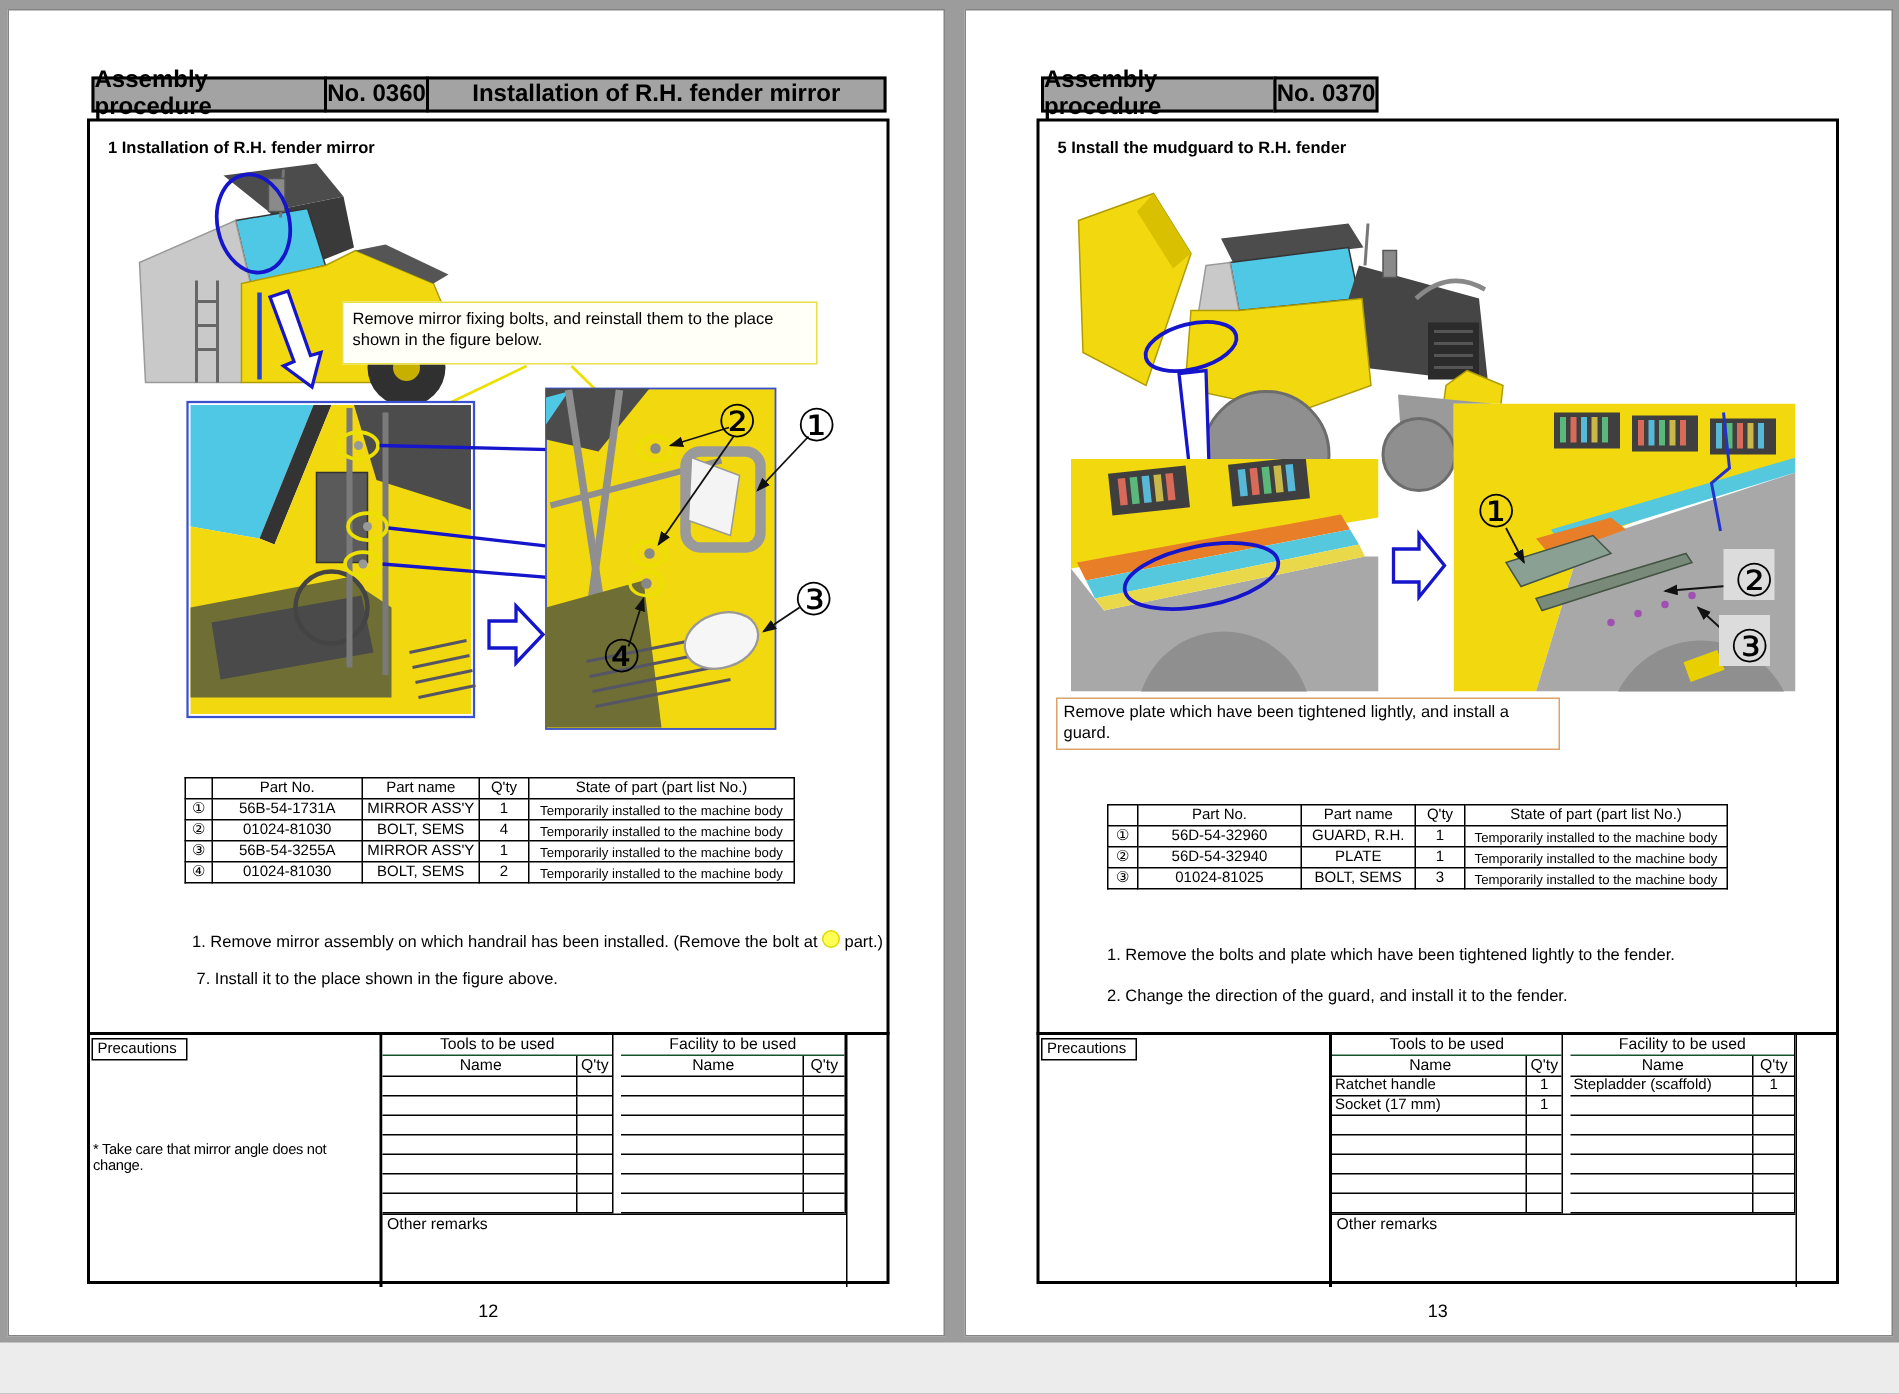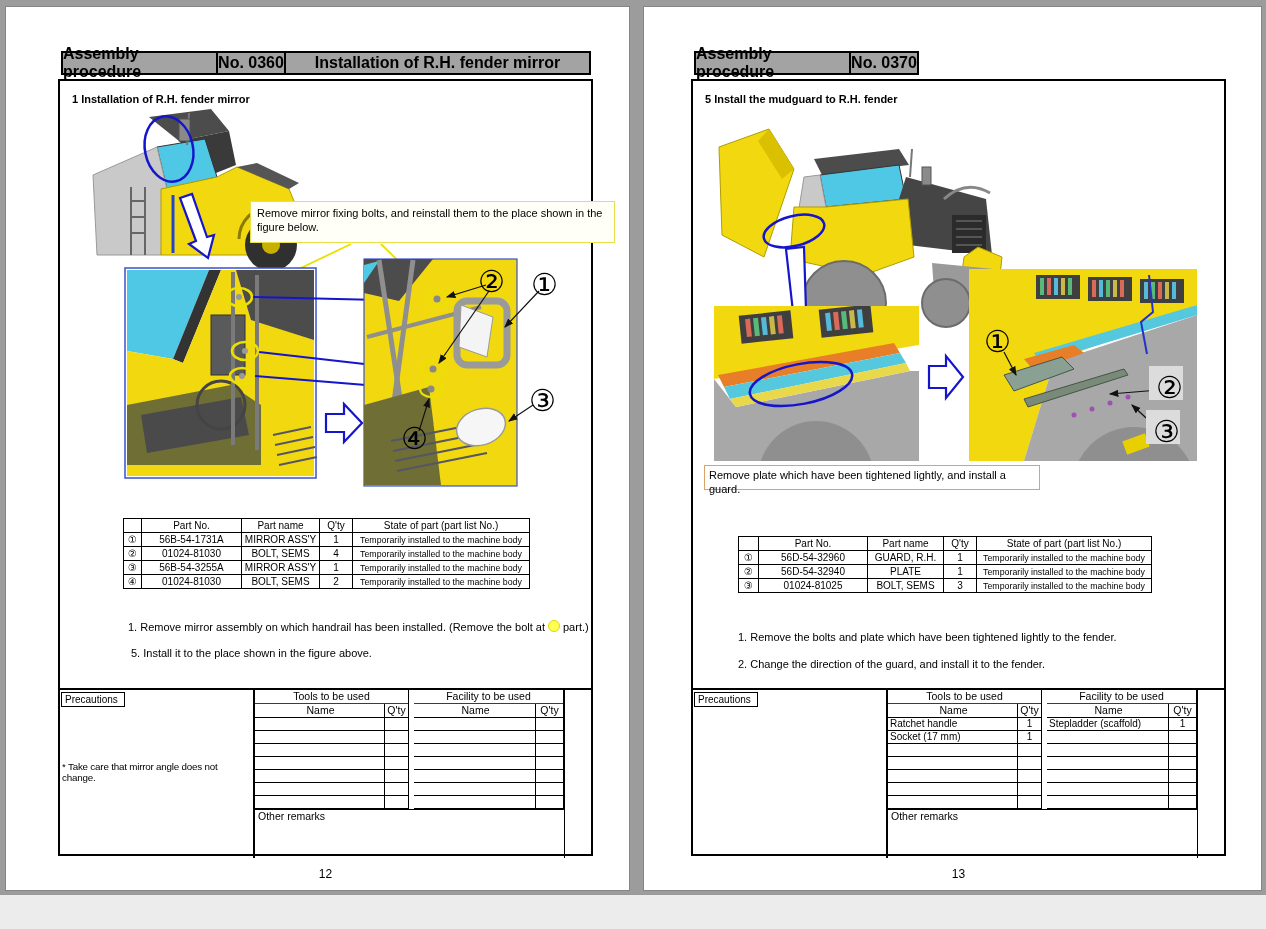--- a/index.html
+++ b/index.html
@@ -149,21 +149,21 @@
         <ellipse cx="370" cy="284" rx="11" ry="8" fill="none" stroke="#ece000" stroke-width="2.2"></ellipse>
       </g>
 
       <line x1="425" y1="180" x2="386" y2="192" stroke="#111" stroke-width="1.2" marker-end="url(#mk)"></line>
       <line x1="428" y1="186" x2="378" y2="258" stroke="#111" stroke-width="1.2" marker-end="url(#mk)"></line>
       <line x1="478" y1="186" x2="444" y2="222" stroke="#111" stroke-width="1.2" marker-end="url(#mk)"></line>
       <line x1="472" y1="300" x2="448" y2="316" stroke="#111" stroke-width="1.2" marker-end="url(#mk)"></line>
       <line x1="358" y1="326" x2="368" y2="294" stroke="#111" stroke-width="1.2" marker-end="url(#mk)"></line>
     </svg>
 
-    <div class="abs notebox yellow" style="left:244px;top:194px;width:365px;height:42px;">Remove mirror fixing bolts, and reinstall them to the place shown in the figure below.</div>
+    <div class="abs notebox yellow" style="left:222px;top:194px;width:317px;height:42px;">Remove mirror fixing bolts, and reinstall them to the place shown in the figure below.</div>
 
     <span class="callout" style="left:472px;top:260px;">②</span>
     <span class="callout" style="left:525px;top:263px;">①</span>
     <span class="callout" style="left:523px;top:379px;">③</span>
     <span class="callout" style="left:395px;top:417px;">④</span>
 
     <table class="ptable abs" style="left:117px;top:511px;">
       <colgroup>
           <col style="width:18px">
           <col style="width:100px">
@@ -206,21 +206,21 @@
             <td>BOLT, SEMS</td>
             <td>2</td>
             <td class="state">Temporarily installed to the machine body</td>
           </tr>
     </tbody>
       </table>
 
     <div class="step" style="left:122px;top:613px;">
       <span>1. Remove mirror assembly on which handrail has been installed. (Remove the bolt at</span><span class="dotc"></span><span>part.)</span>
     </div>
-    <div class="step" style="left:125px;top:640px;">5. Install it to the place shown in the figure above.</div>
+    <div class="step" style="left:125px;top:640px;">7. Install it to the place shown in the figure above.</div>
 
     <div class="footer" style="left:52px;top:681px;">
       <div class="preclabel">Precautions</div>
       <div class="prectext">* Take care that mirror angle does not change.</div>
       <div class="toolsregion">
         <div class="subtab" style="left:0;width:154px;">
           <div class="th">Tools to be used</div>
           <div class="srow hh">
               <div class="nm" style="width:130px;text-align:center;">Name</div>
               <div class="qy" style="width:23px;">Q'ty</div>
@@ -409,21 +409,21 @@
           </marker>
         </defs>
     </svg>
 
     <div class="badge" style="left:505px;top:359px;"></div>
     <div class="badge" style="left:502px;top:403px;"></div>
     <span class="callout" style="left:340px;top:320px;">①</span>
     <span class="callout" style="left:512px;top:366px;">②</span>
     <span class="callout" style="left:509px;top:410px;">③</span>
 
-    <div class="abs notebox orange" style="left:60px;top:458px;width:336px;height:25px;font-size:11px;line-height:14px;">Remove plate which have been tightened lightly, and install a guard.</div>
+    <div class="abs notebox orange" style="left:60px;top:458px;width:336px;height:35px;font-size:11px;line-height:14px;">Remove plate which have been tightened lightly, and install a guard.</div>
 
     <table class="ptable abs" style="left:94px;top:529px;">
       <colgroup>
           <col style="width:20px">
           <col style="width:109px">
           <col style="width:76px">
           <col style="width:33px">
           <col style="width:175px">
         </colgroup>
       <tbody>

